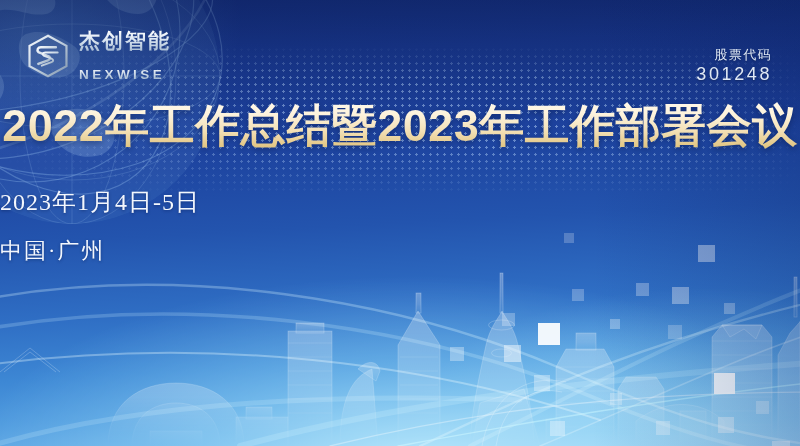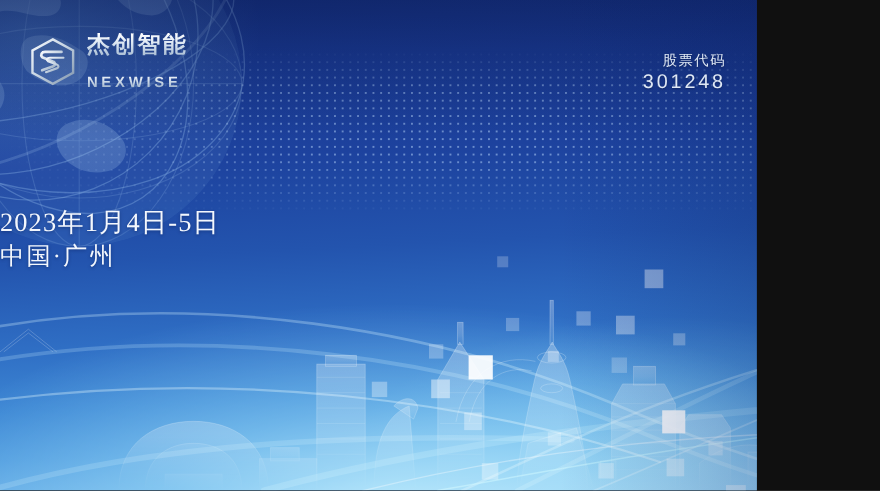--- a/index.html
+++ b/index.html
@@ -2,21 +2,21 @@
 <html><head>
 <meta charset="utf-8">
 <style>
   html, body {
     margin: 0;
     padding: 0;
     background: #101010;
   }
   #poster {
     position: relative;
-    width: 688px;
+    width: 800px;
     height: 446px;
     overflow: hidden;
     font-family: "Liberation Sans", "DejaVu Sans", sans-serif;
     background: linear-gradient(177deg,
         #16307f 0%,
         #1a3a92 14%,
         #1d429e 32%,
         #2354ae 50%,
         #2f6ec4 66%,
         #3d87d4 78%,
@@ -126,21 +126,21 @@
     text-align: left;
     color: #f3f7fd;
   }
   .meta-date {
     font-family: "Liberation Serif", "DejaVu Serif", serif;
     font-size: 24px; letter-spacing: 1px;
     text-shadow: 0 1px 3px rgba(6,22,70,.45);
   }
   .meta-place {
     font-family: "Liberation Serif", "DejaVu Serif", serif;
-    font-size: 22px; letter-spacing: 2px; 
+    font-size: 22px; letter-spacing: 2px; margin-top: 18px;
     text-shadow: 0 1px 3px rgba(6,22,70,.45);
   }
 </style>
 </head>
 <body>
 
 <div id="poster">
 
   <div class="layer glow-topleft"></div>
 
@@ -323,19 +323,20 @@
       <span class="brand-cn">杰创智能</span>
       <span class="brand-en">NEXWISE</span>
     </div>
   </div>
 
   <div class="stock">
     <div class="stock-label">股票代码</div>
     <div class="stock-code">301248</div>
   </div>
 
+  <div class="headline">2022年工作总结暨2023年工作部署会议</div>
 
   <div class="meta">
     <div class="meta-date">2023年1月4日-5日</div>
     <div class="meta-place">中国·广州</div>
   </div>
 
 </div>
 
 </body></html>

